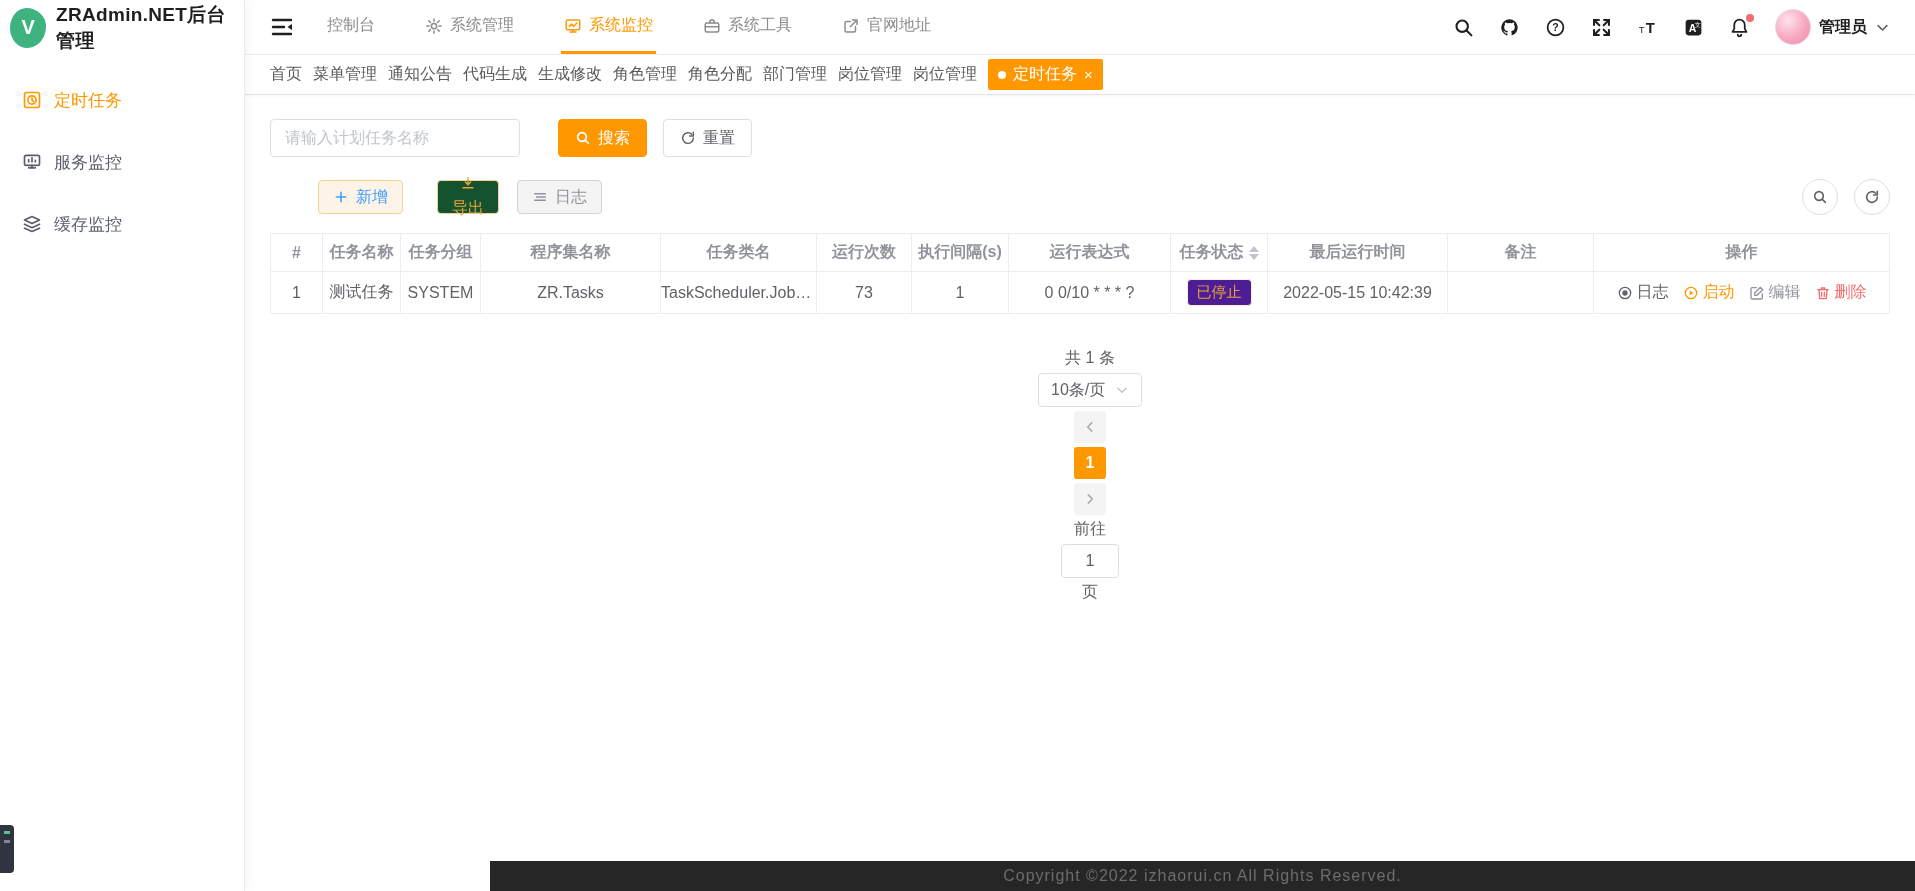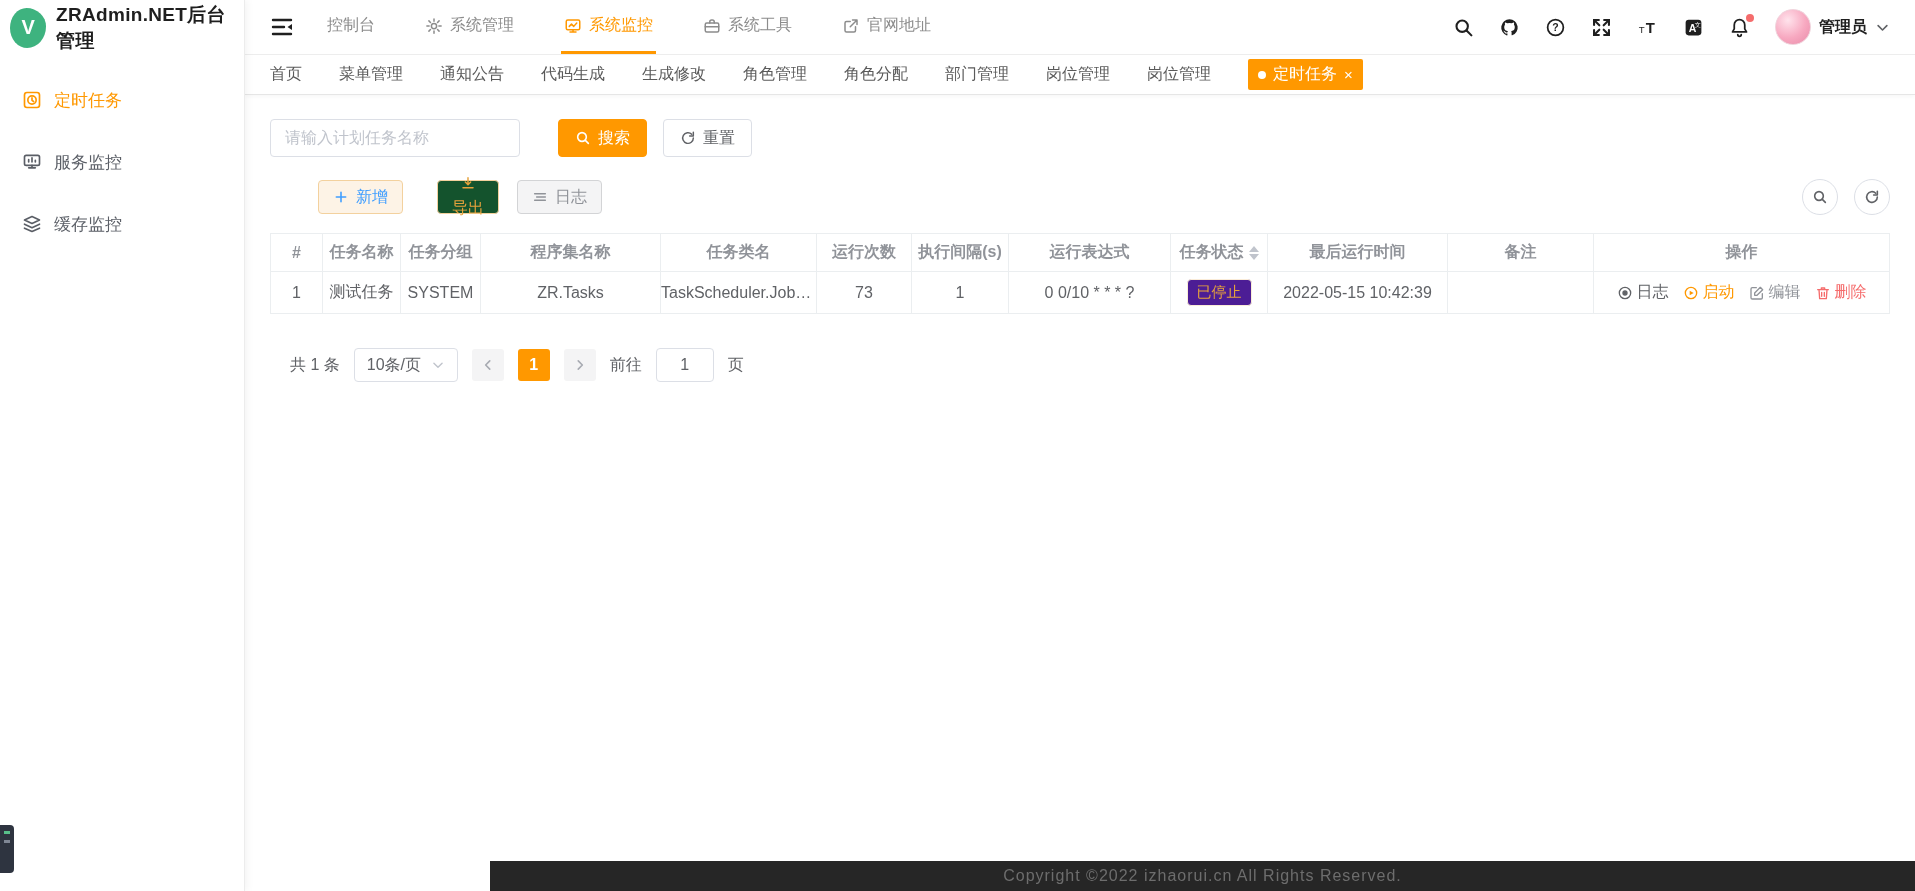--- a/index.html
+++ b/index.html
@@ -33,21 +33,21 @@
   .top-actions { margin-left:auto; display:flex; align-items:center; gap:25px; }
   .tool-btn { background:none; border:none; cursor:pointer; color:#1f1f1f; display:flex; position:relative; }
   .tool-btn .ico { width:21px; height:21px; }
   .badge-dot { position:absolute; top:-3px; right:-4px; width:8px; height:8px; border-radius:50%; background:#f56c6c; }
   .user-box { display:flex; align-items:center; gap:8px; cursor:pointer; }
   .avatar { width:36px; height:36px; border-radius:50%;
     background:radial-gradient(circle at 35% 30%,#ffe3ec 0%,#f7a8c0 55%,#e88aa8 100%); border:1px solid #f0d3dc; }
   .user-name { font-size:16px; font-weight:bold; color:#1f1f1f; }
   .user-box .ico { width:15px; height:15px; color:#606266; }
 
-  .tabsbar { height:40px; display:flex; align-items:center; gap:37px; padding:0 25px;
+  .tabsbar { height:40px; display:flex; align-items:center; gap:11px; padding:0 25px;
     border-bottom:1px solid #e6e6e6; box-shadow:0 2px 4px rgba(0,0,0,.03); }
   .tab { font-size:16px; color:#5a5a5a; cursor:pointer; white-space:nowrap; }
   .tab-active { display:flex; align-items:center; gap:7px; background:#ff9800; color:#fff;
     font-size:16px; padding:5px 10px; border-radius:2px; cursor:pointer; }
   .tab-dot { width:8px; height:8px; border-radius:50%; background:#fff; }
   .tab-close { font-size:15px; line-height:1; cursor:pointer; }
 
   .content { padding:24px 25px 0 25px; }
 
   
@@ -87,22 +87,22 @@
   .caret.down { border-top:6px solid #c0c4cc; }
   .status-tag { display:inline-block; background:#4c1d95; border:1px solid #faecd8; color:#e6a23c;
     font-size:15px; padding:3px 9px; border-radius:4px; }
   .row-actions { display:flex; align-items:center; justify-content:center; gap:14px; }
   .action-link { display:inline-flex; align-items:center; gap:4px; font-size:16px; cursor:pointer; }
   .action-link .ico { width:16px; height:16px; }
   .act-log { color:#606266; } .act-start { color:#ff9800; }
   .act-edit { color:#909399; } .act-delete { color:#f56c6c; }
 
   
-  .pagination { display:flex; align-items:center; margin-top:34px; padding-left:20px; gap:14px;
-    font-size:16px; color:#606266; }
+  .pagination { display:flex; align-items:center; margin-top:34px; padding-left:20px; gap:4px;
+    font-size:16px; color:#606266;flex-direction:column; }
   .page-size { width:104px; height:34px; border:1px solid #dcdfe6; border-radius:4px; display:flex;
     align-items:center; justify-content:space-between; padding:0 12px; color:#606266; cursor:pointer; }
   .page-size .ico { width:14px; height:14px; color:#c0c4cc; }
   .page-btn { width:32px; height:32px; border-radius:3px; background:#f4f4f5; border:none; color:#a8abb2;
     display:flex; align-items:center; justify-content:center; cursor:pointer; }
   .page-btn .ico { width:14px; height:14px; }
   .page-num { width:32px; height:32px; border-radius:3px; background:#ff9800; color:#fff;
     display:flex; align-items:center; justify-content:center; font-weight:bold; cursor:pointer; }
   .goto-input { width:58px; height:34px; border:1px solid #dcdfe6; border-radius:4px; text-align:center;
     font-size:16px; color:#606266; outline:none; font-family:inherit; }

